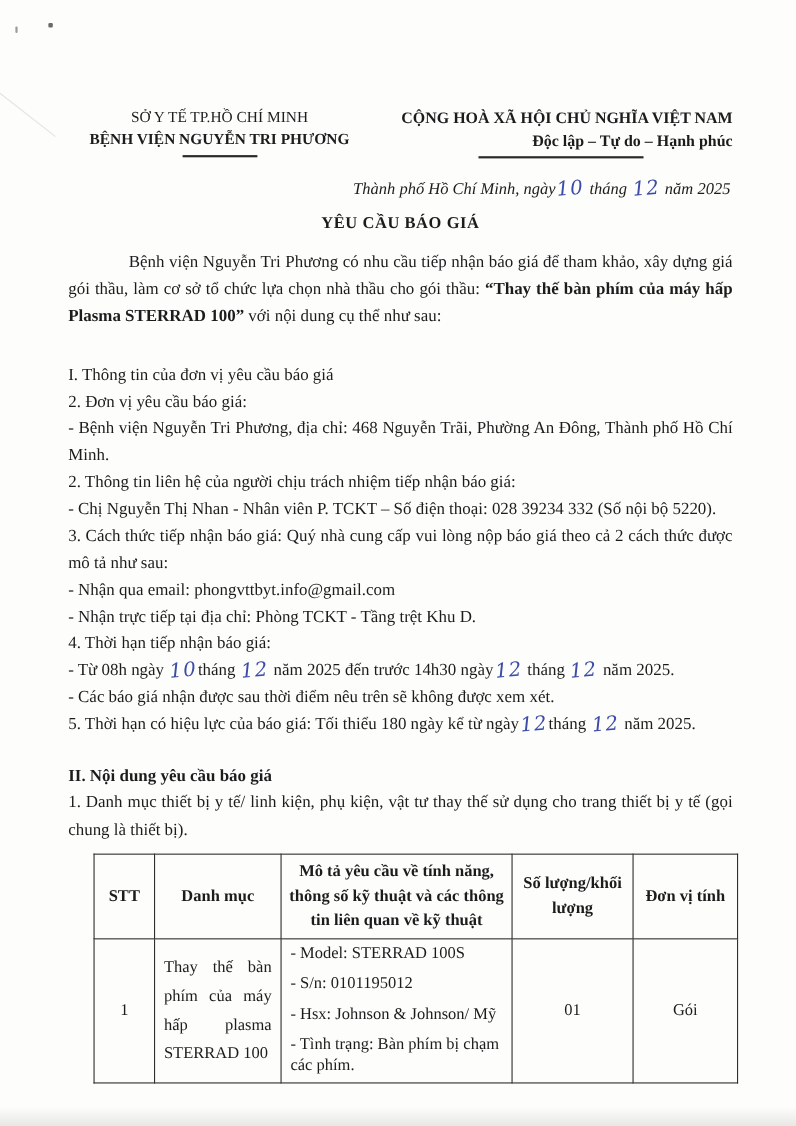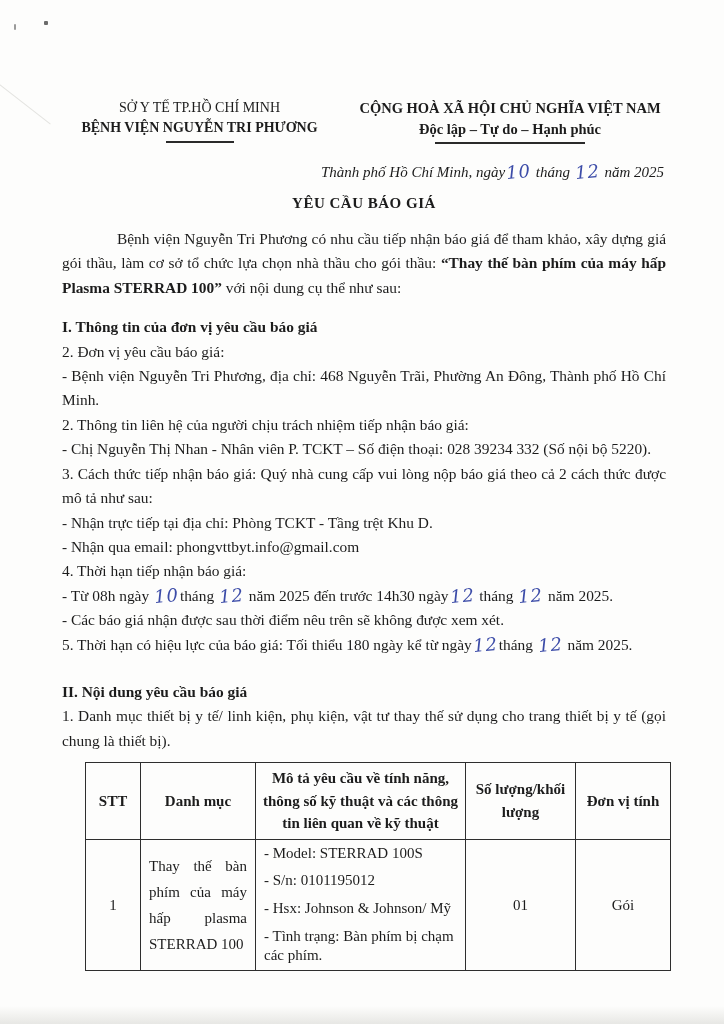--- a/index.html
+++ b/index.html
@@ -18,36 +18,36 @@
     background:linear-gradient(to bottom,rgba(233,233,230,0),#e7e7e4);}
   .artifact{position:absolute;background:#6b6b6b;border-radius:1px;}
   .dot-a{left:44px;top:21px;width:4px;height:4px;}
   .dot-b{left:14px;top:24px;width:2px;height:6px;background:#9a9a9a;}
   .scan-streak{position:absolute;left:-30px;top:96px;width:90px;height:1px;
     background:#e3e3e0;transform:rotate(38deg);}
 
   
   .hdr{display:flex;justify-content:space-between;align-items:flex-start;}
   .hdr-left{width:275px;text-align:center;font-size:14px;line-height:1.45;}
-  .hdr-right{width:312px;text-align:center;font-size:14.5px;line-height:1.45;}
+  .hdr-right{width:312px;text-align:right;font-size:14.5px;line-height:1.45;}
   .b{font-weight:bold;}
   .rule{height:2px;background:#2a2a2a;margin:2px auto 0;}
   .rule-left{width:68px;}
   .rule-right{width:150px;}
 
   .dateline{margin-top:20px;text-align:right;font-style:italic;font-size:15px;
     padding-right:2px;}
   .doc-title{margin-top:14px;text-align:center;font-weight:bold;font-size:15px;
     letter-spacing:.5px;}
   .salutation{margin-top:3px;text-align:center;font-weight:bold;font-size:15.2px;}
 
   .body-text{font-size:15.4px;line-height:24.4px;}
   .intro{margin-top:15px;text-align:justify;text-indent:55px;}
 
-  .sec-head{margin-top:15px;font-weight:bold;font-size:15.4px;}
+  .sec-head{margin-top:29px;font-weight:normal;font-size:15.4px;}
   .line{text-align:justify;}
 
   
   .hw{
     display:inline-block;
     font-family:"DejaVu Serif",serif;
     font-style:italic;
     color:#3c4ca8;
     font-size:18px;
     line-height:14px;
@@ -102,22 +102,22 @@
     <p class="intro" style="margin:15px 0 0;"><span>Bệnh viện Nguyễn Tri Phương có nhu cầu tiếp nhận báo giá để tham khảo, xây dựng giá gói thầu, làm cơ sở tổ chức lựa chọn nhà thầu cho gói thầu: </span><span class="b">“Thay thế bàn phím của máy hấp Plasma STERRAD 100”</span><span> với nội dung cụ thể như sau:</span>
     </p>
 
     <div class="sec-head">I. Thông tin của đơn vị yêu cầu báo giá</div>
 
     <div class="line">2. Đơn vị yêu cầu báo giá:</div>
     <div class="line"> - Bệnh viện Nguyễn Tri Phương, địa chỉ: 468 Nguyễn Trãi, Phường An Đông, Thành phố Hồ Chí Minh.</div>
     <div class="line">2. Thông tin liên hệ của người chịu trách nhiệm tiếp nhận báo giá:</div>
     <div class="line"> - Chị Nguyễn Thị Nhan - Nhân viên P. TCKT – Số điện thoại: 028 39234 332 (Số nội bộ 5220).</div>
     <div class="line">3. Cách thức tiếp nhận báo giá: Quý nhà cung cấp vui lòng nộp báo giá theo cả 2 cách thức được mô tả như sau:</div>
+    <div class="line"> - Nhận qua email: phongvttbyt.info@gmail.com</div>
     <div class="line"> - Nhận trực tiếp tại địa chỉ: Phòng TCKT - Tầng trệt Khu D.</div>
-    <div class="line"> - Nhận qua email: phongvttbyt.info@gmail.com</div>
     <div class="line">4. Thời hạn tiếp nhận báo giá:</div>
 
     <div class="line"><span> - Từ 08h ngày </span><span class="hw">10</span><span>tháng </span><span class="hw">12</span><span> năm 2025 đến trước 14h30 ngày</span><span class="hw">12</span><span> tháng </span><span class="hw">12</span><span> năm 2025.</span>
     </div>
 
     <div class="line"> - Các báo giá nhận được sau thời điểm nêu trên sẽ không được xem xét.</div>
 
     <div class="line"><span>5. Thời hạn có hiệu lực của báo giá: Tối thiểu 180 ngày  kể từ ngày</span><span class="hw">12</span><span>tháng </span><span class="hw">12</span><span> năm 2025.</span>
     </div>
 

